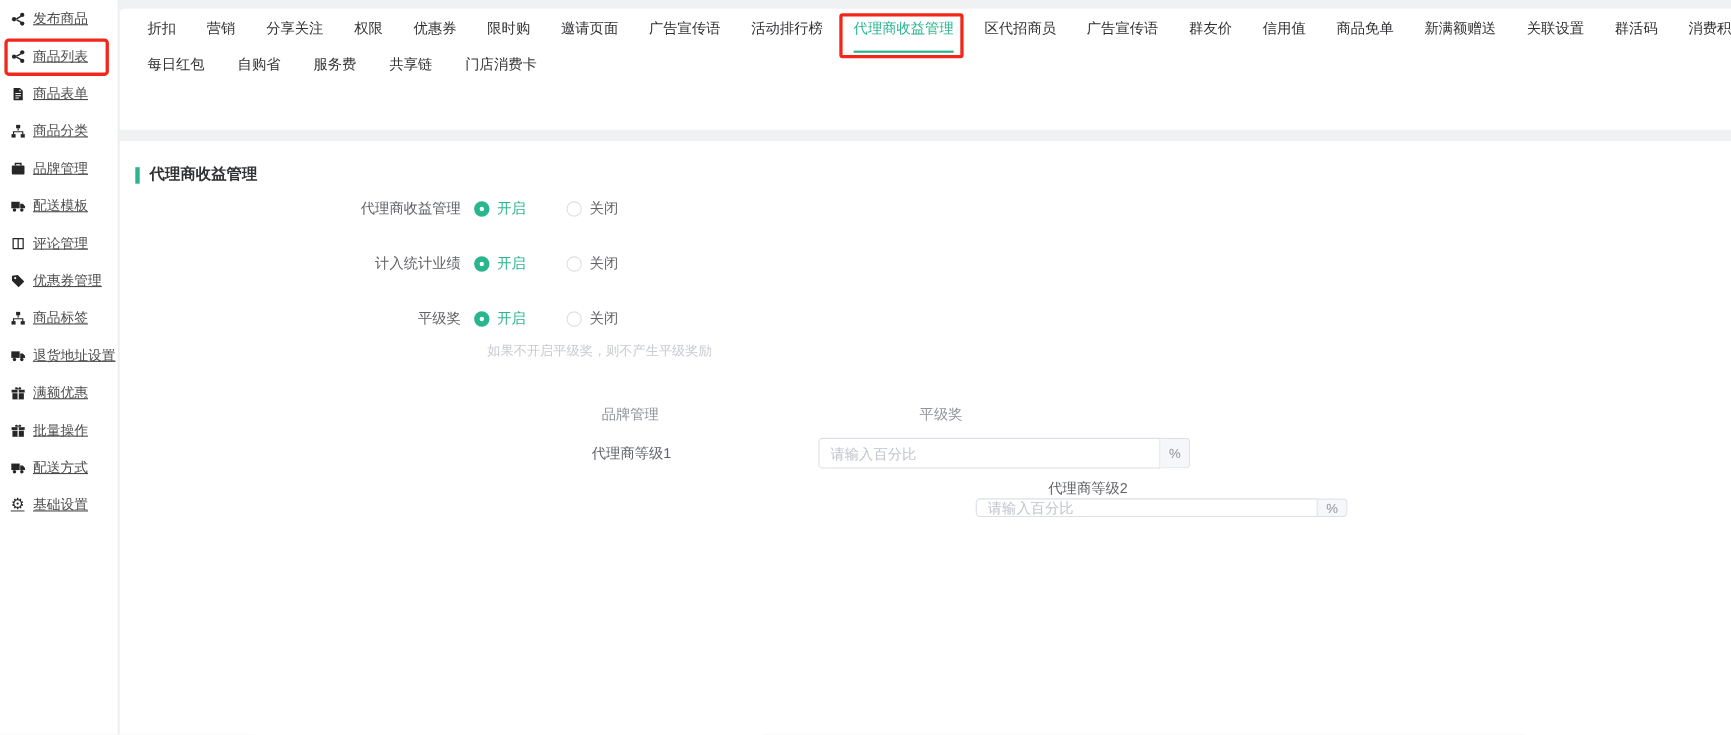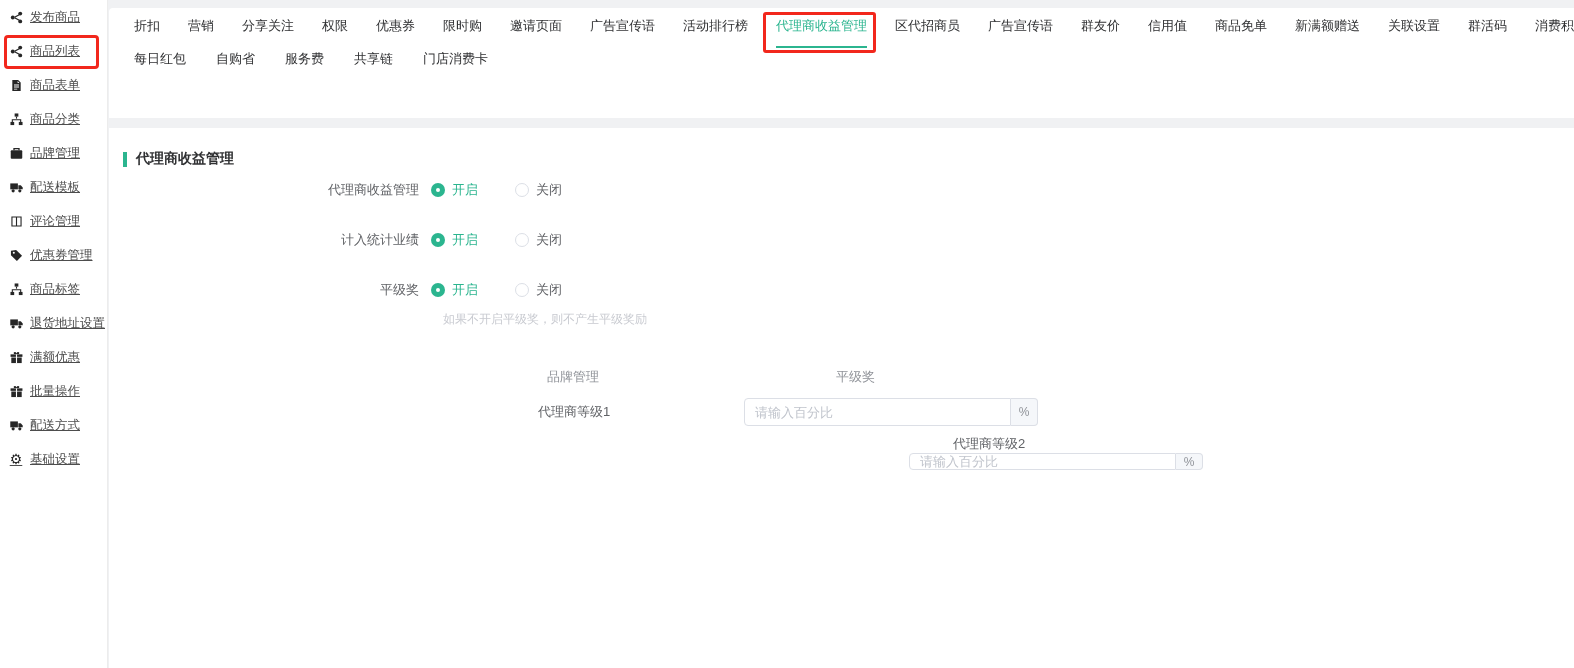--- a/index.html
+++ b/index.html
@@ -64,21 +64,21 @@
   .switch{position:relative;width:32px;height:16px;border-radius:9px;background:var(--accent);cursor:pointer;}
   .switch::after{content:'';position:absolute;right:2px;top:2px;width:12px;height:12px;border-radius:50%;background:#fff;}
 
   .tbl{margin:40px 0 0 429px;}
   .tbl-header{display:flex;font-size:13px;color:var(--txt-muted);}
   .th-name{width:206px;padding-left:9px;}
   .th-award{width:334px;padding-left:92px;}
   .tbl-row{display:flex;align-items:center;margin-top:12px;height:28px;}
   .tbl-row + .tbl-row{margin-top:9px;flex-direction:column;}
   .td-name{width:206px;font-size:13px;color:var(--txt-secondary);}
-  .input-wrap{display:flex;width:294px;height:28px;}
+  .input-wrap{display:flex;width:338px;height:28px;}
   .pct-input{flex:1;min-width:0;border:1px solid var(--border);border-right:1px solid var(--border);border-radius:4px 0 0 4px;padding:0 10px;font-size:13px;color:var(--txt-secondary);outline:none;font-family:inherit;}
   .pct-input::placeholder{color:var(--txt-placeholder);}
   .suffix{width:27px;border:1px solid var(--border);border-left:none;background:#f5f7fa;border-radius:0 4px 4px 0;display:flex;align-items:center;justify-content:center;font-size:12px;color:var(--txt-muted);}
 </style>
 </head>
 <body>
 
 <div class="app">
 
   <nav class="sidebar">

